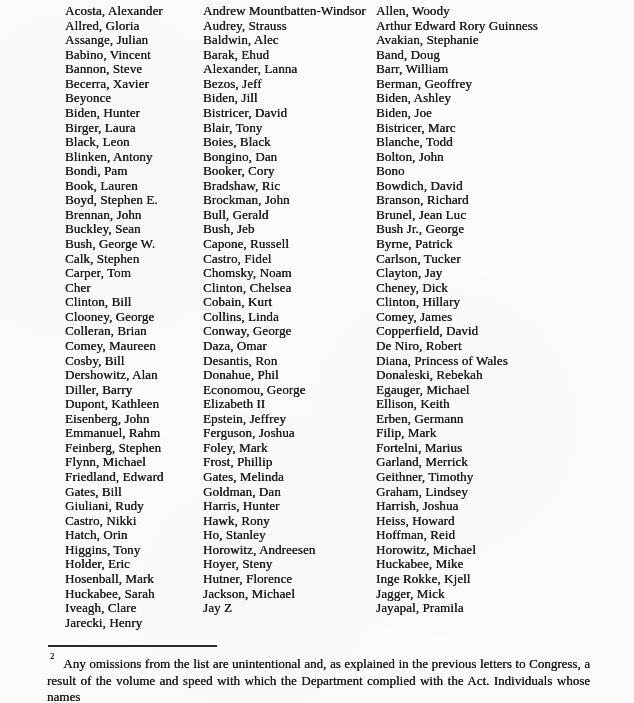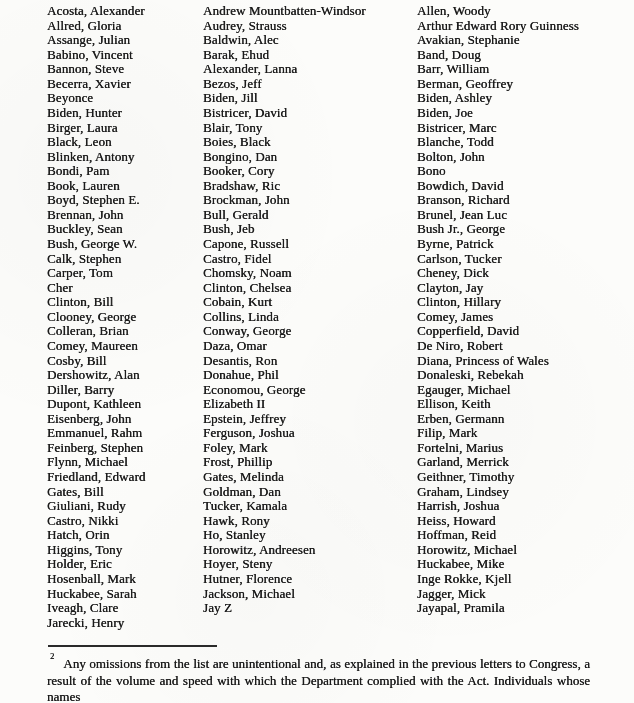--- a/index.html
+++ b/index.html
@@ -11,23 +11,23 @@
       radial-gradient(circle at 15% 25%, rgba(0,0,0,0.018), transparent 35%),
       radial-gradient(circle at 70% 60%, rgba(0,0,0,0.014), transparent 40%),
       radial-gradient(circle at 40% 85%, rgba(0,0,0,0.016), transparent 30%),
       #fcfcfa;
     font-family: "Liberation Serif", serif;
     color: #1c1c1c;
     overflow: hidden;
   }
   .names-grid { position: absolute; top: 4px; left: 0; }
   .name-col { position: absolute; top: 0; white-space: nowrap; }
-  .name-col.c0 { left: 47px; }
+  .name-col.c0 { left: 65px; }
   .name-col.c1 { left: 203px; }
-  .name-col.c2 { left: 376px; margin-left: 41px; }
+  .name-col.c2 { left: 376px; }
   .name-row {
     height: 14.57px;
     line-height: 14.57px;
     font-size: 13px;
     letter-spacing: 0.1px;
     text-shadow: 0.3px 0 0 currentColor;
   }
   .footnote { position: absolute; left: 47px; top: 645px; width: 543px; }
   .footnote-rule {
     width: 169px;
@@ -130,21 +130,21 @@
         <div class="name-row">Desantis, Ron</div>
         <div class="name-row">Donahue, Phil</div>
         <div class="name-row">Economou, George</div>
         <div class="name-row">Elizabeth II</div>
         <div class="name-row">Epstein, Jeffrey</div>
         <div class="name-row">Ferguson, Joshua</div>
         <div class="name-row">Foley, Mark</div>
         <div class="name-row">Frost, Phillip</div>
         <div class="name-row">Gates, Melinda</div>
         <div class="name-row">Goldman, Dan</div>
-        <div class="name-row">Tucker, Kamala</div>
+        <div class="name-row">Harris, Hunter</div>
         <div class="name-row">Hawk, Rony</div>
         <div class="name-row">Ho, Stanley</div>
         <div class="name-row">Horowitz, Andreesen</div>
         <div class="name-row">Hoyer, Steny</div>
         <div class="name-row">Hutner, Florence</div>
         <div class="name-row">Jackson, Michael</div>
         <div class="name-row">Jay Z</div>
       </div>
     <div class="name-col c2">
         <div class="name-row">Allen, Woody</div>
@@ -158,22 +158,22 @@
         <div class="name-row">Bistricer, Marc</div>
         <div class="name-row">Blanche, Todd</div>
         <div class="name-row">Bolton, John</div>
         <div class="name-row">Bono</div>
         <div class="name-row">Bowdich, David</div>
         <div class="name-row">Branson, Richard</div>
         <div class="name-row">Brunel, Jean Luc</div>
         <div class="name-row">Bush Jr., George</div>
         <div class="name-row">Byrne, Patrick</div>
         <div class="name-row">Carlson, Tucker</div>
+        <div class="name-row">Clayton, Jay</div>
         <div class="name-row">Cheney, Dick</div>
-        <div class="name-row">Clayton, Jay</div>
         <div class="name-row">Clinton, Hillary</div>
         <div class="name-row">Comey, James</div>
         <div class="name-row">Copperfield, David</div>
         <div class="name-row">De Niro, Robert</div>
         <div class="name-row">Diana, Princess of Wales</div>
         <div class="name-row">Donaleski, Rebekah</div>
         <div class="name-row">Egauger, Michael</div>
         <div class="name-row">Ellison, Keith</div>
         <div class="name-row">Erben, Germann</div>
         <div class="name-row">Filip, Mark</div>

